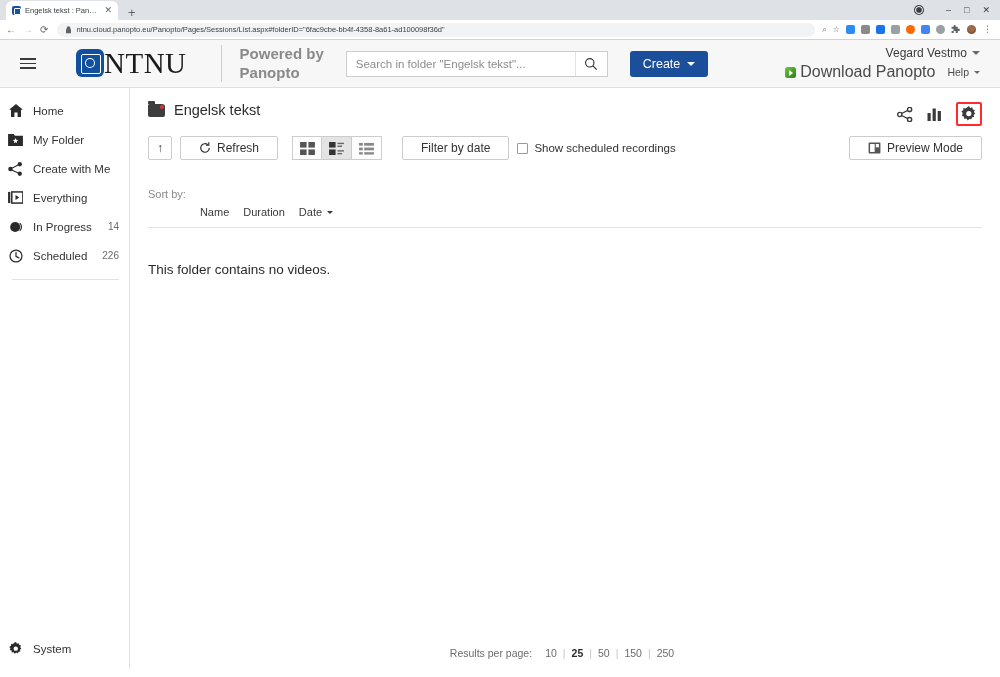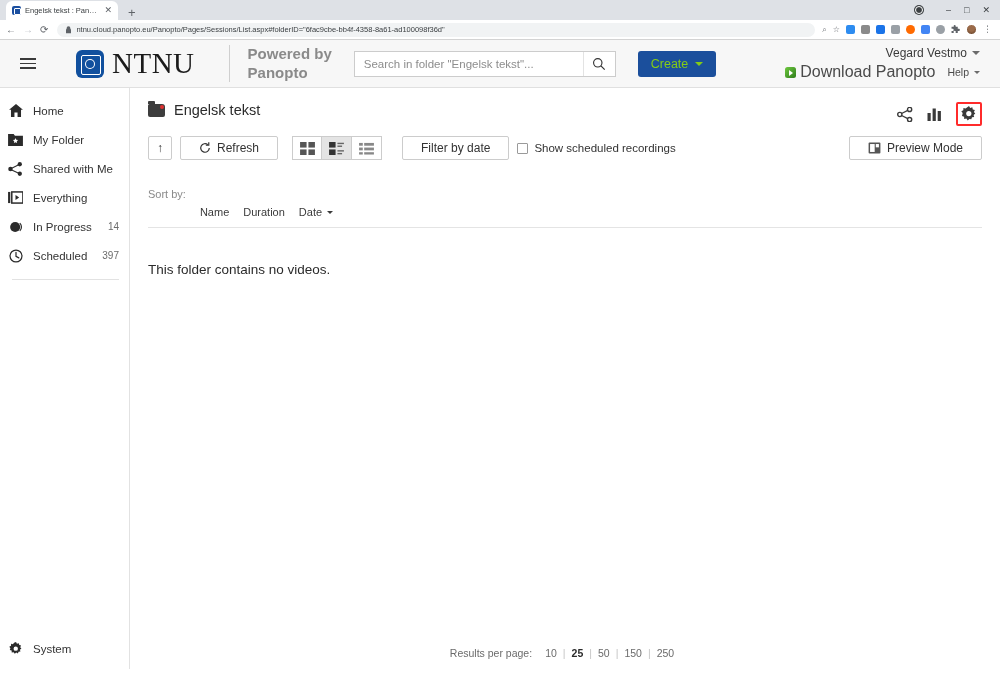--- a/index.html
+++ b/index.html
@@ -78,21 +78,21 @@
   .kebab { font-size: 9px; color: #5f6368; line-height: 1; letter-spacing: 0; }
 
   
   .app-header {
     height: 48px; background: #f7f7f7; border-bottom: 1px solid #e0e0e0;
     display: flex; align-items: center; padding: 0 14px;
   }
   .hamburger { width: 30px; display: flex; flex-direction: column; gap: 3px; padding-left: 6px; cursor: pointer; }
   .hamburger span { display: block; width: 16px; height: 1.5px; background: #3a3a3a; }
 
-  .brand { display: flex; align-items: flex-end; gap: 8px; margin-left: 32px; }
+  .brand { display: flex; align-items: flex-start; margin-left: 32px; }
   .brand-mark {
     width: 28px; height: 28px; background: #11509e; border-radius: 6px;
     position: relative; flex: 0 0 auto;
   }
   .brand-mark::before {
     content: ""; position: absolute; left: 5px; top: 5px;
     width: 18px; height: 18px; border: 1.6px solid #fff; border-radius: 2px;
   }
   .brand-mark::after {
     content: ""; position: absolute; left: 9px; top: 9px;
@@ -123,21 +123,21 @@
     background: transparent;
   }
   .searchbox input::placeholder { color: #8d8d8d; }
   .search-btn {
     width: 32px; height: 100%; border-left: 1px solid #e3e3e3;
     display: flex; align-items: center; justify-content: center;
     background: #fff; cursor: pointer;
   }
 
   .create-btn {
-    margin-left: 22px; height: 26px; background: #1b4f9c; color: #84cc16;
+    margin-left: 22px; height: 26px; background: #1b4f9c; color: #ffffff;
     border-radius: 3px; display: flex; align-items: center; gap: 7px;
     padding: 0 13px; font-size: 12.5px; cursor: pointer;
   }
   .caret-down {
     width: 0; height: 0; border-left: 4px solid transparent;
     border-right: 4px solid transparent; border-top: 4.5px solid currentColor;
   }
 
   .user-block { margin-left: auto; text-align: right; padding-right: 6px; }
   .user-name {
@@ -421,21 +421,21 @@
     <div class="side-item">
       <span class="s-ico">
         <svg width="15" height="14" viewBox="0 0 16 15">
           <circle cx="12.6" cy="2.4" r="2.3" fill="#2b2b2b"></circle>
           <circle cx="2.6" cy="7.5" r="2.4" fill="#2b2b2b"></circle>
           <circle cx="12.6" cy="12.6" r="2.3" fill="#2b2b2b"></circle>
           <line x1="3.4" y1="6.9" x2="12" y2="2.8" stroke="#2b2b2b" stroke-width="1.2"></line>
           <line x1="3.4" y1="8.2" x2="12" y2="12.2" stroke="#2b2b2b" stroke-width="1.2"></line>
         </svg>
       </span>
-      <span class="s-label">Shared with Me</span>
+      <span class="s-label">Create with Me</span>
     </div>
 
     <div class="side-item">
       <span class="s-ico">
         <svg width="15" height="13" viewBox="0 0 16 14">
           <rect x="0" y="1" width="2.4" height="12" fill="#2b2b2b"></rect>
           <rect x="4" y="1" width="12" height="12" fill="none" stroke="#2b2b2b" stroke-width="1.6"></rect>
           <path d="M8 4.3v5.4l4-2.7z" fill="#2b2b2b"></path>
         </svg>
       </span>
@@ -454,21 +454,21 @@
     </div>
 
     <div class="side-item">
       <span class="s-ico">
         <svg width="14" height="14" viewBox="0 0 15 15">
           <circle cx="7.5" cy="7.5" r="6.4" fill="none" stroke="#2b2b2b" stroke-width="1.3"></circle>
           <path d="M7.5 3.6v4.2l3 1.7" fill="none" stroke="#2b2b2b" stroke-width="1.3" stroke-linecap="round"></path>
         </svg>
       </span>
       <span class="s-label">Scheduled</span>
-      <span class="s-count">397</span>
+      <span class="s-count">226</span>
     </div>
 
     <div class="side-sep"></div>
 
 
     <div class="side-spacer"></div>
 
     <div class="side-item side-bottom">
       <span class="s-ico">
         <svg width="14" height="14" viewBox="0 0 16 16">

